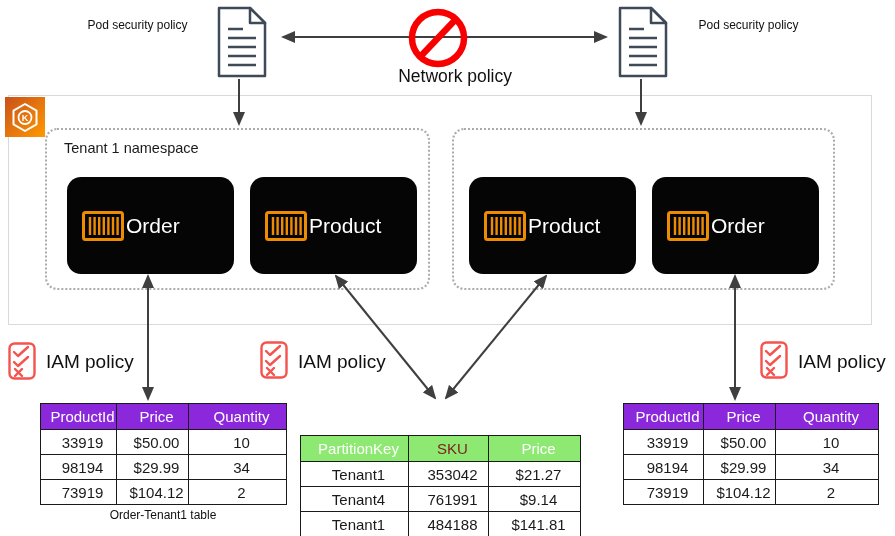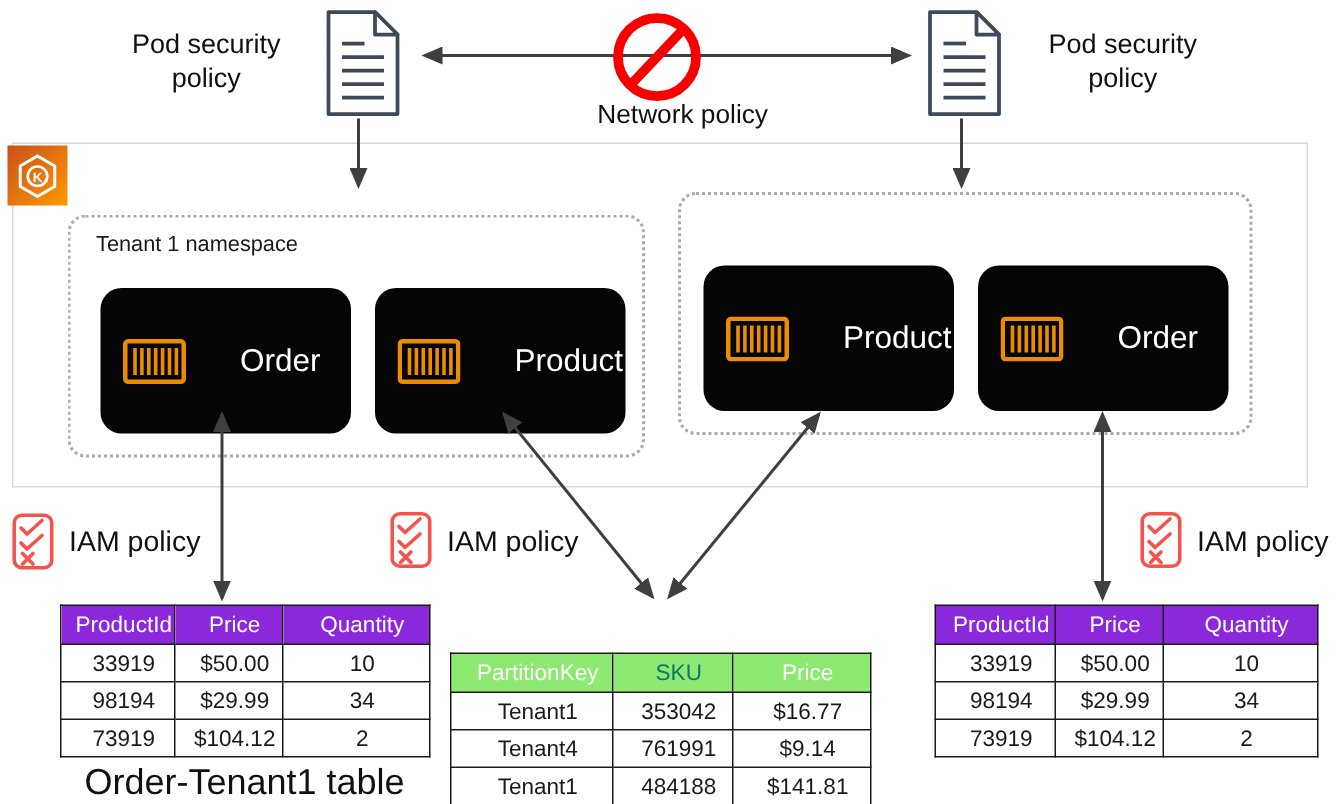--- a/index.html
+++ b/index.html
@@ -2,42 +2,42 @@
 <html><head>
 <meta charset="utf-8">
 <style>
   html,body{margin:0;padding:0;background:#fff;}
   #canvas{
     position:relative;width:895px;height:536px;background:#ffffff;overflow:hidden;
     font-family:"Liberation Sans", sans-serif;color:#1a1a1a;
   }
   .abs{position:absolute;}
   
-  .policy-label{font-size:18px;line-height:1.25;text-align:center;color:#111;}
+  .policy-label{font-size:12px;line-height:1.25;text-align:center;color:#111;}
   .network-label{font-size:17.5px;text-align:right;color:#111;}
   
   .cluster{left:8px;top:95px;width:864px;height:230px;border:1.5px solid #d9d9d9;background:#fff;box-sizing:border-box;}
   .eks-icon{left:5px;top:97px;width:40px;height:40px;background:linear-gradient(135deg,#c8511b,#f90);}
   
   .namespace{border:2px dotted #ababab;border-radius:12px;box-sizing:border-box;background:#fff;}
-  .ns1{left:45px;top:143px;width:385px;height:162px;}
+  .ns1{left:45px;top:128px;width:385px;height:162px;}
   .ns2{left:452px;top:128px;width:383px;height:162px;}
   .ns-label{position:absolute;left:17px;top:10px;font-size:14.5px;color:#1a1a1a;}
   
   .pod{position:absolute;width:167px;height:97px;background:#050505;border-radius:14px;
-       display:flex;align-items:center;padding-left:15px;box-sizing:border-box;gap:36px;}
+       display:flex;align-items:center;padding-left:15px;box-sizing:border-box;gap:2px;}
   .pod-label{color:#fff;font-size:21px;}
   
   .iam-label{font-size:19px;color:#111;}
   
   table.data{border-collapse:collapse;table-layout:fixed;}
   table.data td,table.data th{border:1.5px solid #1a1a1a;font-size:15px;font-weight:normal;
        text-align:center;padding:0 0 0 8px;height:25px;box-sizing:border-box;overflow:hidden;white-space:nowrap;}
   table.data th{height:26px;}
-  .caption{font-size:24px;color:#111;text-align:center;}
+  .caption{font-size:12px;color:#111;text-align:center;}
   svg.overlay{position:absolute;left:0;top:0;pointer-events:none;}
 </style>
 </head>
 <body>
 
 <div id="canvas">
 
   <div class="abs policy-label" style="left:70px;top:18px;width:135px;">Pod security policy</div>
   <div class="abs policy-label" style="left:681px;top:18px;width:135px;">Pod security policy</div>
   <div class="abs network-label" style="left:362px;top:66px;width:150px;">Network policy</div>
@@ -197,29 +197,29 @@
 
   <table class="data abs" style="left:300px;top:403px;width:280px;margin-top:32px;">
     <colgroup>
         <col style="width:108px">
         <col style="width:80px">
         <col style="width:92px">
       </colgroup>
     <thead>
         <tr>
       <th style="background: rgb(141, 233, 113); color: rgb(255, 255, 255);">PartitionKey</th>
-      <th style="background: rgb(141, 233, 113); color: #0f766e;">SKU</th>
+      <th style="background: rgb(141, 233, 113); color: #7f1d1d;">SKU</th>
       <th style="background: rgb(141, 233, 113); color: rgb(255, 255, 255);">Price</th>
     </tr>
       </thead>
     <tbody>
       <tr>
         <td>Tenant1</td>
         <td>353042</td>
-        <td>$16.77</td>
+        <td>$21.27</td>
       </tr>
       <tr>
         <td>Tenant4</td>
         <td>761991</td>
         <td>$9.14</td>
       </tr>
       <tr>
         <td>Tenant1</td>
         <td>484188</td>
         <td>$141.81</td>

